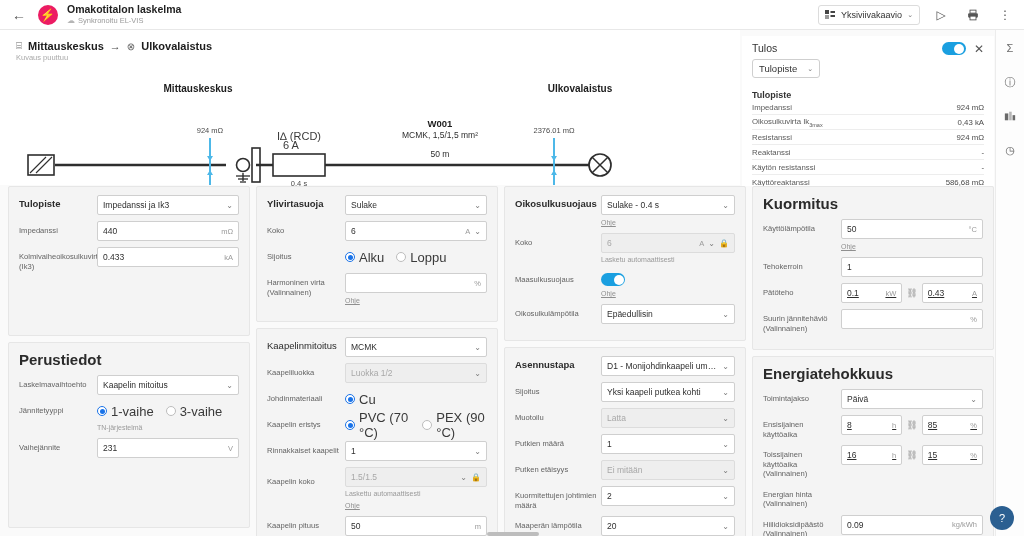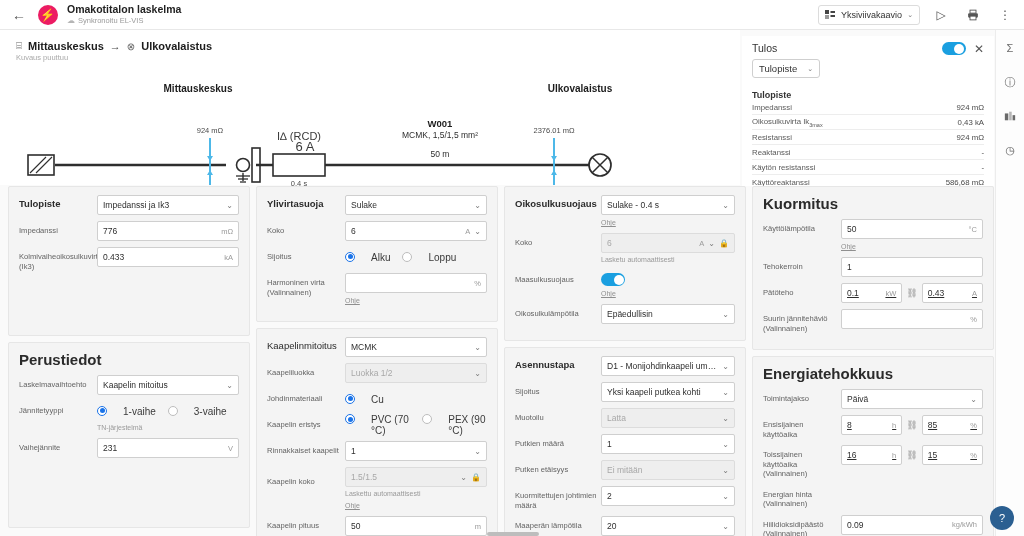--- a/index.html
+++ b/index.html
@@ -124,21 +124,21 @@
   .inp .unit{ color:#9a9a9a; font-size:7.5px; margin-left:4px; }
   .inp .chev{ color:#7b7b7b; font-size:8px; margin-left:4px; }
   .inp .lock{ color:#8a8a8a; font-size:8px; margin-left:4px; }
   .inp.disabled{ background:#eeeeee; border-color:#dcdcdc; color:#a8a8a8; }
   .inp.disabled .val{ color:#a8a8a8; }
 
   .hint{ font-size:7px; color:#9a9a9a; margin-top:2px; line-height:9px; }
   .ohje{ font-size:7px; color:#8f8f8f; text-decoration:underline; cursor:pointer; margin-top:1px; display:inline-block; }
 
   .radios{ display:flex; align-items:center; gap:12px; height:20px; }
-  .radio{ display:flex; gap:16px; font-size:10px; color:#3a3a3a; cursor:pointer; }
+  .radio{ display:flex; align-items:center; gap:4px; font-size:13px; color:#3a3a3a; cursor:pointer; }
   .rdot{ width:10px;height:10px;border-radius:50%;border:1.6px solid #bdbdbd;background:#fff;flex:none; }
   .rdot.on{ border-color:#1a73e8; background:#fff; position:relative; }
   .rdot.on::after{ content:""; position:absolute; left:1.7px; top:1.7px; width:5px;height:5px;border-radius:50%;background:#1a73e8; }
 
   .pairrow{ display:flex; align-items:center; gap:4px; }
   .pairrow .inp{ flex:1;text-decoration:underline; }
   .linkico{ font-size:9px; color:#7d7d7d; flex:none; }
 
   .toggle-sm{
     width:24px;height:13px;border-radius:7px;background:#1a9fe0;position:relative;cursor:pointer;margin-top:3px;
@@ -228,21 +228,21 @@
       <line x1="592.2" y1="127.2" x2="607.8" y2="142.8" stroke="#2e2e2e" stroke-width="1.5"></line>
       <line x1="607.8" y1="127.2" x2="592.2" y2="142.8" stroke="#2e2e2e" stroke-width="1.5"></line>
     </svg>
 
     <div style="position:absolute;left:0;top:0;width:740px;height:155px;pointer-events:none;">
       <div style="position:absolute;left:198px;top:53px;transform:translateX(-50%);font-size:10px;font-weight:bold;color:#1c1c1c;white-space:nowrap;">Mittauskeskus</div>
       <div style="position:absolute;left:210px;top:96px;transform:translateX(-50%);font-size:7.5px;color:#4a4a4a;white-space:nowrap;">924 mΩ</div>
       <div style="position:absolute;left:210px;top:160px;transform:translateX(-50%);font-size:7.5px;color:#4a4a4a;white-space:nowrap;">0.43 kA</div>
 
       <div style="position:absolute;left:299px;top:100px;transform:translateX(-50%);font-size:11px;color:#3a3a3a;white-space:nowrap;">I∆ (RCD)</div>
-      <div style="position:absolute;left:305px;top:109px;transform:translateX(-50%);font-size:13px;color:#3a3a3a;white-space:nowrap;">6 A</div>
+      <div style="position:absolute;left:291px;top:109px;transform:translateX(-50%);font-size:11px;color:#3a3a3a;white-space:nowrap;">6 A</div>
       <div style="position:absolute;left:299px;top:149px;transform:translateX(-50%);font-size:7.5px;color:#4a4a4a;white-space:nowrap;">0.4 s</div>
 
       <div style="position:absolute;left:440px;top:88px;transform:translateX(-50%);font-size:9.5px;font-weight:bold;color:#1c1c1c;white-space:nowrap;">W001</div>
       <div style="position:absolute;left:440px;top:100px;transform:translateX(-50%);font-size:8.5px;color:#2e2e2e;white-space:nowrap;">MCMK, 1,5/1,5 mm²</div>
       <div style="position:absolute;left:440px;top:119px;transform:translateX(-50%);font-size:8.5px;color:#2e2e2e;white-space:nowrap;text-align:right;">50 m</div>
 
       <div style="position:absolute;left:580px;top:53px;transform:translateX(-50%);font-size:10px;font-weight:bold;color:#1c1c1c;white-space:nowrap;">Ulkovalaistus</div>
       <div style="position:absolute;left:554px;top:96px;transform:translateX(-50%);font-size:7.5px;color:#4a4a4a;white-space:nowrap;">2376.01 mΩ</div>
       <div style="position:absolute;left:554px;top:160px;transform:translateX(-50%);font-size:7.5px;color:#4a4a4a;white-space:nowrap;">0.15 kA</div>
     </div>
@@ -323,21 +323,21 @@
             <div class="inp sel">
               <span class="val">Impedanssi ja Ik3</span>
               <span class="chev">⌄</span>
             </div>
           </div>
         </div>
         <div class="frow">
           <div class="flabel">Impedanssi</div>
           <div class="fctl">
             <div class="inp">
-              <span class="val">776</span>
+              <span class="val">440</span>
               <span class="unit">mΩ</span>
             </div>
           </div>
         </div>
         <div class="frow">
           <div class="flabel">Kolmivaiheoikosulkuvirta (Ik3)</div>
           <div class="fctl">
             <div class="inp">
               <span class="val">0.433</span>
               <span class="unit">kA</span>

